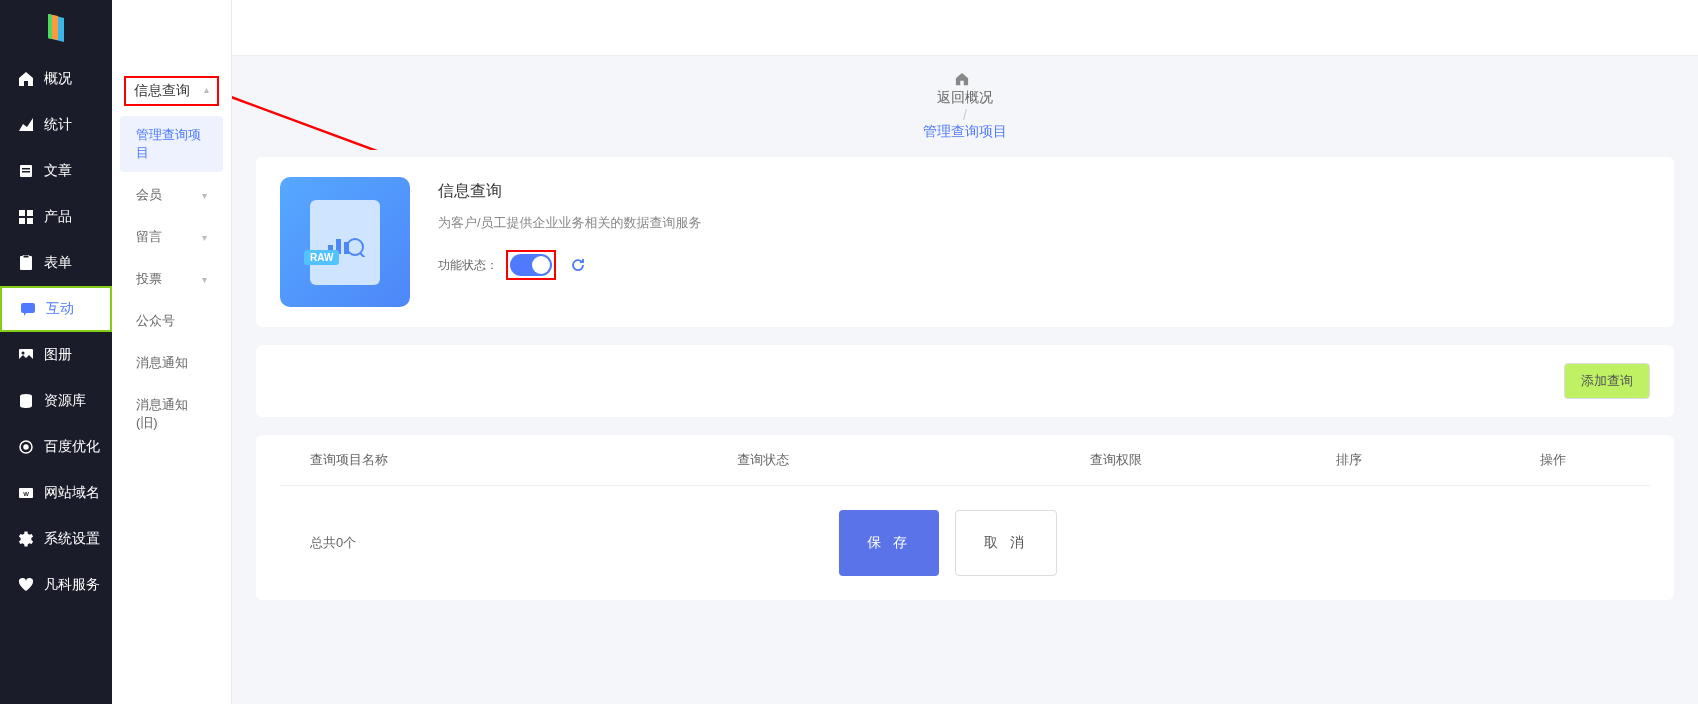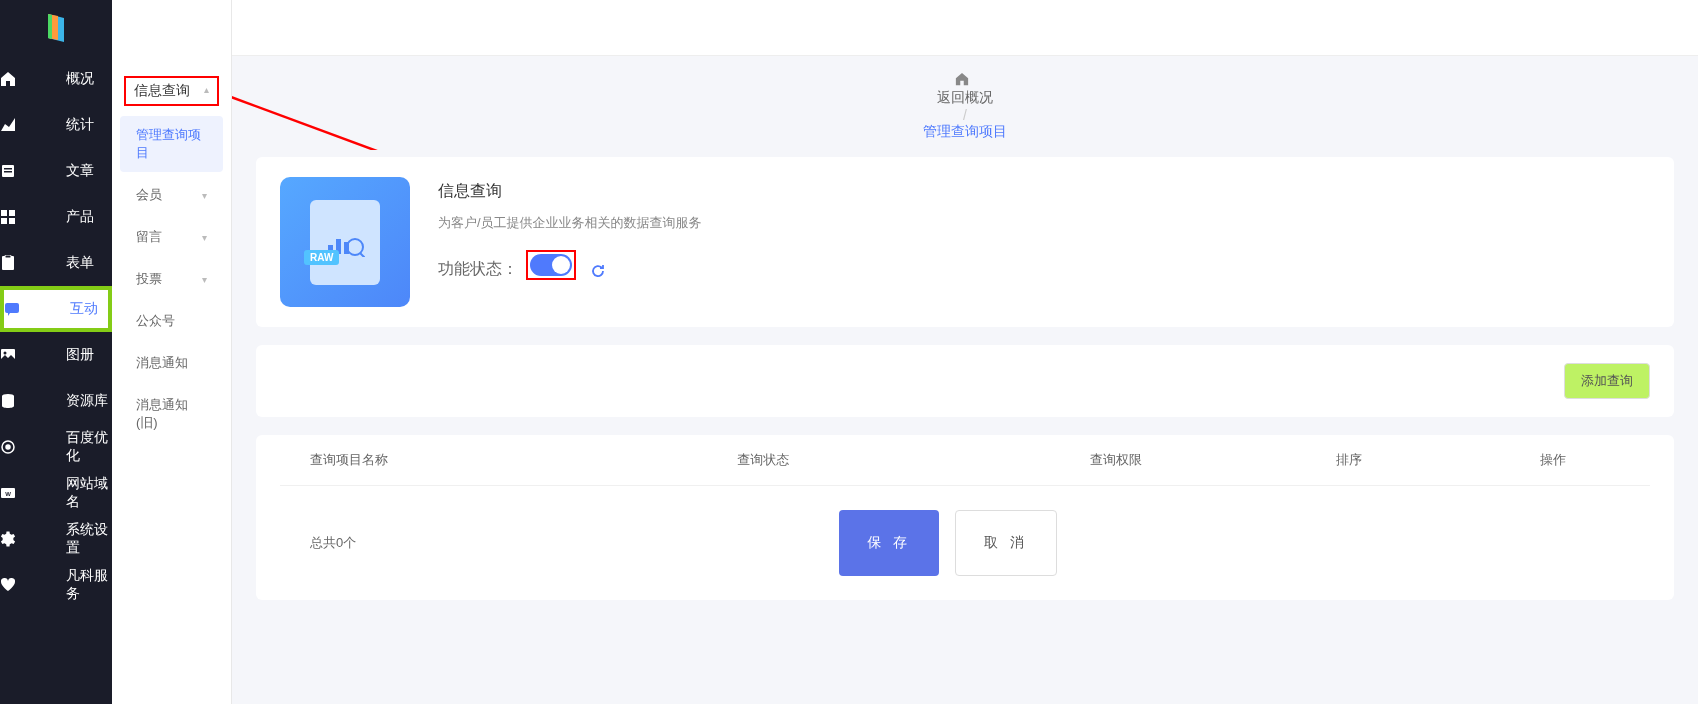--- a/index.html
+++ b/index.html
@@ -4,22 +4,22 @@
   <style>
     * { margin: 0; padding: 0; box-sizing: border-box; }
     body { font-family: -apple-system, BlinkMacSystemFont, "Segoe UI", "PingFang SC", "Microsoft YaHei", sans-serif; background: #f5f6fa; font-size: 14px; color: #333; }
     
     .app { display: flex; height: 100vh; min-height: 704px; }
     
     
     .sidebar-dark { width: 112px; background: #1a1c29; display: flex; flex-direction: column; }
     .logo { height: 56px; display: flex; align-items: center; justify-content: center; }
     .logo-shape { width: 24px; height: 28px; }
-    .nav-item { height: 46px; display: flex; align-items: center; color: #fff; font-size: 14px; cursor: pointer; gap: 40px; }
-    .nav-item.active { color: #4f7afd; background: #fff; border: 4px solid #84cc16; }
+    .nav-item { height: 46px; display: flex; align-items: center; padding-left: 18px; color: #fff; font-size: 14px; cursor: pointer; }
+    .nav-item.active { color: #4f7afd; background: #fff; border: 2px solid #84cc16; }
     .nav-item .icon { width: 16px; height: 16px; margin-right: 10px; display: inline-flex; align-items: center; justify-content: center; }
     
     
     .sidebar-light { width: 120px; background: #fff; border-right: 1px solid #e8e8e8; padding-top: 56px; }
     .sub-header { margin: 20px 12px 10px; padding: 4px 8px; border: 2px solid #ff0000; display: flex; align-items: center; color: #333; font-size: 14px; }
     .sub-header .chev { margin-left: auto; font-size: 10px; color: #bbb; transform: rotate(180deg); }
     .sub-item { padding: 10px 16px; margin: 4px 8px; color: #666; font-size: 13px; cursor: pointer; border-radius: 4px; display: flex; align-items: center; }
     .sub-item.selected { background: #eef2fe; color: #4f7afd; }
     .sub-item .chev { margin-left: auto; font-size: 10px; color: #bbb; }
     
@@ -32,21 +32,21 @@
     .breadcrumb .current { color: #4f7afd; }
     
     .card { background: #fff; margin: 0 24px 18px; border-radius: 6px; }
     .info-card { display: flex; padding: 20px 24px; align-items: flex-start; }
     .info-icon { width: 130px; height: 130px; background: linear-gradient(135deg, #56a8ff, #4d87f9); border-radius: 10px; display: flex; align-items: center; justify-content: center; margin-right: 28px; flex-shrink: 0; }
     .doc-shape { width: 70px; height: 85px; background: #cfe4ff; border-radius: 6px; position: relative; display: flex; align-items: center; justify-content: center; }
     .doc-badge { position: absolute; bottom: 20px; left: -6px; background: #52c3ff; color: #fff; font-size: 10px; padding: 2px 6px; border-radius: 3px; font-weight: bold; }
     .info-body { flex: 1; padding-top: 4px; }
     .info-title { font-size: 16px; color: #333; margin-bottom: 12px; }
     .info-desc { font-size: 13px; color: #888; margin-bottom: 18px; }
-    .status-row { display: flex; align-items: flex-end; font-size: 16px; color: #666; }
+    .status-row { display: flex; align-items: center; font-size: 12px; color: #666; }
     .toggle-wrap { border: 2px solid #ff0000; padding: 2px; margin: 0 8px; }
     .toggle { width: 42px; height: 22px; background: #4f7afd; border-radius: 11px; position: relative; }
     .toggle .knob { position: absolute; right: 2px; top: 2px; width: 18px; height: 18px; background: #fff; border-radius: 50%; }
     .refresh-icon { width: 18px; height: 18px; color: #4f7afd; margin-left: 6px; display: inline-flex; align-items: center; }
     
     .action-card { padding: 18px 24px; display: flex; justify-content: flex-end; }
     .btn-outline { padding: 8px 16px; background: #bef264; border: 1px solid #ddd; border-radius: 4px; font-size: 13px; color: #555; cursor: pointer; }
     
     .table-card { padding: 0 24px 24px; }
     .thead { display: flex; padding: 16px 0; border-bottom: 1px solid #f0f0f0; color: #666; font-size: 13px; }

